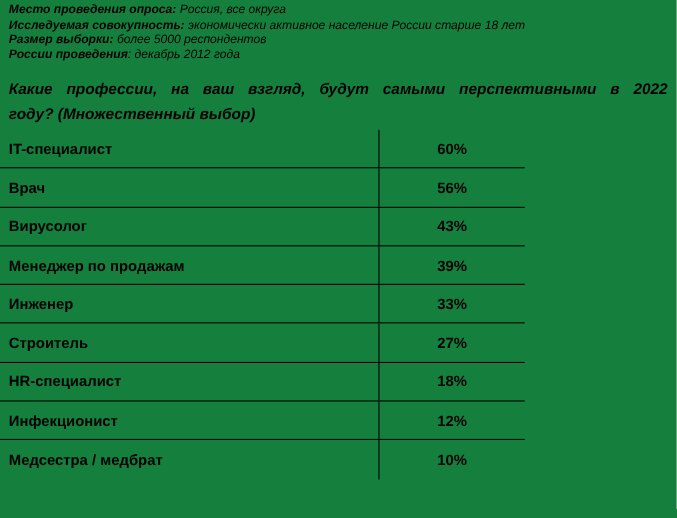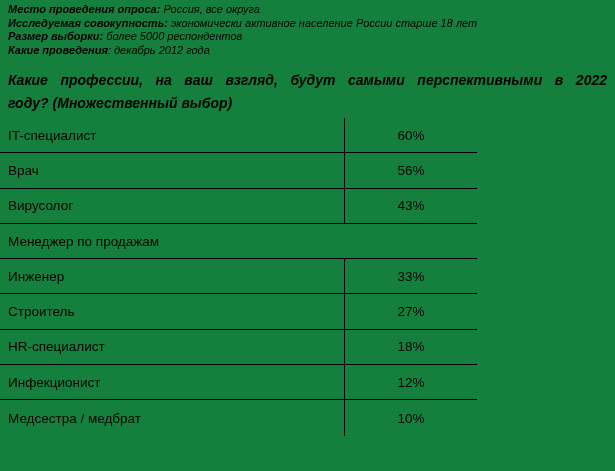--- a/index.html
+++ b/index.html
@@ -22,21 +22,21 @@
   
   .question {
     position: absolute; left: 8px; top: 69px; width: 599px;
     font-weight: bold; font-style: italic;
     font-size: 14px; line-height: 23px;
   }
   .q-line-justify { text-align: justify; text-align-last: justify; text-justify: inter-word; }
 
   
   .table { position: absolute; left: 0; top: 118px; width: 477px; }
-  .row { display: flex; height: 35.3px; border-bottom: 1px solid #000; }
+  .row { display: flex; height: 35.3px; border-bottom: 1px solid #000; font-weight: bold; }
   .row:last-child { border-bottom: none; }
   .cell-label {
     flex: 1; display: flex; align-items: center;
     padding-left: 8px; font-size: 13.5px;
   }
   .cell-value {
     width: 133px; border-left: 1px solid #000;
     display: flex; align-items: center; justify-content: center;
     font-size: 13.5px;
     margin-left: 23px;
@@ -44,21 +44,21 @@
 </style>
 </head>
 <body>
 
 <div class="page">
 
   <div class="meta">
     <p class="meta-line"><span class="meta-label">Место проведения опроса:</span><span> Россия, все округа</span></p>
     <p class="meta-line"><span class="meta-label">Исследуемая совокупность:</span><span> экономически активное население России старше 18 лет</span></p>
     <p class="meta-line"><span class="meta-label">Размер выборки:</span><span> более 5000 респондентов</span></p>
-    <p class="meta-line"><span class="meta-label">Какие проведения</span><span>: декабрь 2012 года</span></p>
+    <p class="meta-line"><span class="meta-label">России проведения</span><span>: декабрь 2012 года</span></p>
   </div>
 
   <div class="question">
     <div class="q-line q-line-justify">Какие профессии, на ваш взгляд, будут самыми перспективными в 2022</div>
     <div class="q-line">году? (Множественный выбор)</div>
   </div>
 
   <div class="table">
     <div class="row">
       <div class="cell-label">IT-специалист</div>
@@ -67,20 +67,21 @@
     <div class="row">
       <div class="cell-label">Врач</div>
       <div class="cell-value">56%</div>
     </div>
     <div class="row">
       <div class="cell-label">Вирусолог</div>
       <div class="cell-value">43%</div>
     </div>
     <div class="row">
       <div class="cell-label">Менеджер по продажам</div>
+      <div class="cell-value">39%</div>
     </div>
     <div class="row">
       <div class="cell-label">Инженер</div>
       <div class="cell-value">33%</div>
     </div>
     <div class="row">
       <div class="cell-label">Строитель</div>
       <div class="cell-value">27%</div>
     </div>
     <div class="row">

